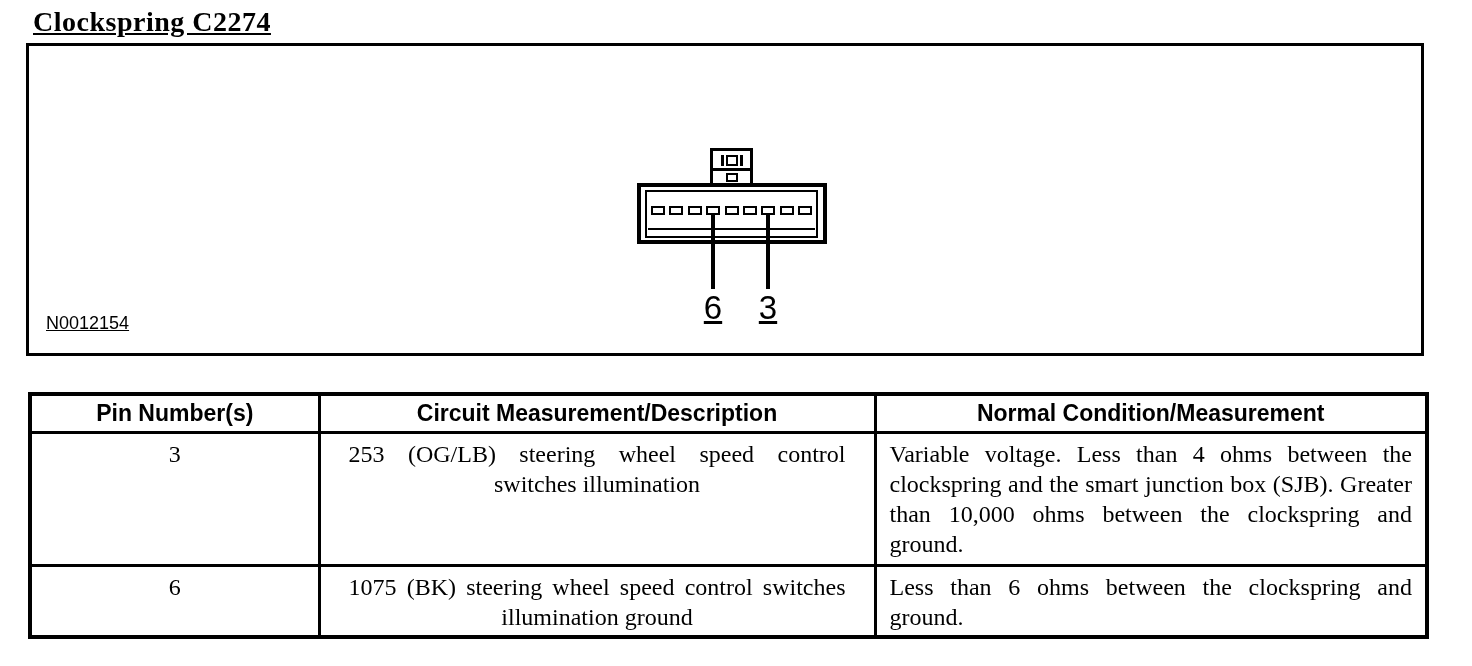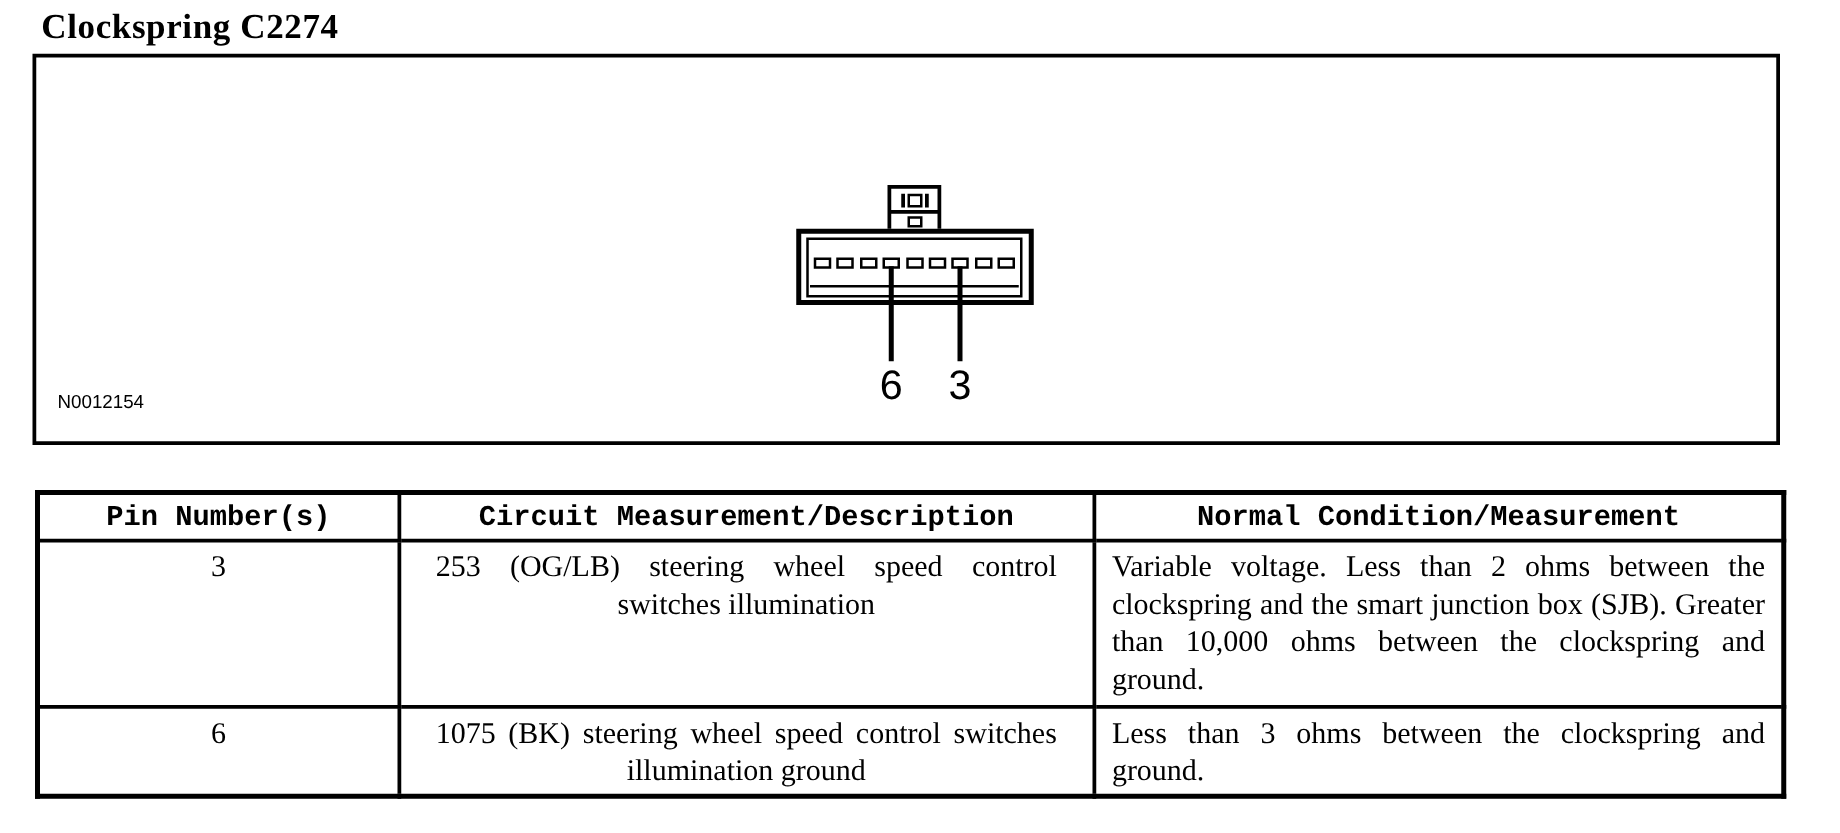--- a/index.html
+++ b/index.html
@@ -1,36 +1,36 @@
 <!DOCTYPE html>
 <html><head>
 <meta charset="utf-8">
 <style>
   html,body{margin:0;padding:0;}
   body{
     width:1472px;height:666px;position:relative;background:#ffffff;
     font-family:"Liberation Serif",serif;color:#000;overflow:hidden;
   }
-  .abs{position:absolute;box-sizing:border-box;}
+  .abs{position:absolute;box-sizing:border-box;text-decoration:underline;}
 
   
   .doc-title{
     left:33px;top:6px;
     font-family:"Liberation Serif",serif;font-weight:bold;font-size:28px;
     letter-spacing:0.5px;white-space:nowrap;
   }
 
   
   .figure-box{
     left:26px;top:43px;width:1398px;height:313px;
     border:3px solid #000;background:#fff;
   }
   .fig-label{
     left:46px;top:313px;
-    font-family:"Liberation Sans",sans-serif;font-size:15px;white-space:nowrap;
+    font-family:"Liberation Sans",sans-serif;font-size:18px;white-space:nowrap;
   }
 
   
   .conn-tab{left:710px;top:148px;width:43px;height:39px;border:3px solid #000;background:#fff;}
   .tab-bar-left{left:721px;top:155px;width:3px;height:11px;background:#000;}
   .tab-box{left:726px;top:155px;width:12px;height:11px;border:2px solid #000;background:#fff;}
   .tab-bar-right{left:740px;top:155px;width:3px;height:11px;background:#000;}
   .tab-divider{left:712px;top:168px;width:39px;height:3px;background:#000;}
   .tab-square{left:726px;top:173px;width:12px;height:9px;border:2px solid #000;background:#fff;}
 
@@ -54,21 +54,21 @@
   .callout-3{left:748px;}
 
   
   table.pinout{
     position:absolute;left:28px;top:392px;width:1397px;
     border-collapse:collapse;table-layout:fixed;background:#fff;
     border:4px solid #000;
   }
   table.pinout th,table.pinout td{border:3px solid #000;overflow:hidden;}
   table.pinout th{
-    font-family:Liberation Mono, monospace;font-weight:bold;font-size:23px;
+    font-family:Liberation Sans, sans-serif;font-weight:bold;font-size:23px;
     height:35px;vertical-align:middle;text-align:center;padding:0;
   }
   th.h-cond{text-align:left;padding-left:13px;margin-top:40px;}
   table.pinout td{
     font-family:"Liberation Serif",serif;font-size:24px;line-height:30px;
     vertical-align:top;
   }
   tr.row-1{height:133px;}
   tr.row-2{height:71px;}
   td.cell-pin{text-align:center;padding-top:5px;}
@@ -129,21 +129,21 @@
     <tr>
       <th>Pin Number(s)</th>
       <th>Circuit Measurement/Description</th>
       <th class="h-cond">Normal Condition/Measurement</th>
     </tr>
   </thead>
   <tbody>
     <tr class="row-1">
       <td class="cell-pin">3</td>
       <td class="cell-circuit">253 (OG/LB) steering wheel speed control switches illumination</td>
-      <td class="cell-cond">Variable voltage. Less than 2 ohms between the clockspring and the smart junction box (SJB). Greater than 10,000 ohms between the clockspring and ground.</td>
+      <td class="cell-cond">Variable voltage. Less than 4 ohms between the clockspring and the smart junction box (SJB). Greater than 10,000 ohms between the clockspring and ground.</td>
     </tr>
     <tr class="row-2">
       <td class="cell-pin">6</td>
       <td class="cell-circuit">1075 (BK) steering wheel speed control switches illumination ground</td>
-      <td class="cell-cond">Less than 3 ohms between the clockspring and ground.</td>
+      <td class="cell-cond">Less than 6 ohms between the clockspring and ground.</td>
     </tr>
   </tbody>
 </table>
 
 </body></html>

